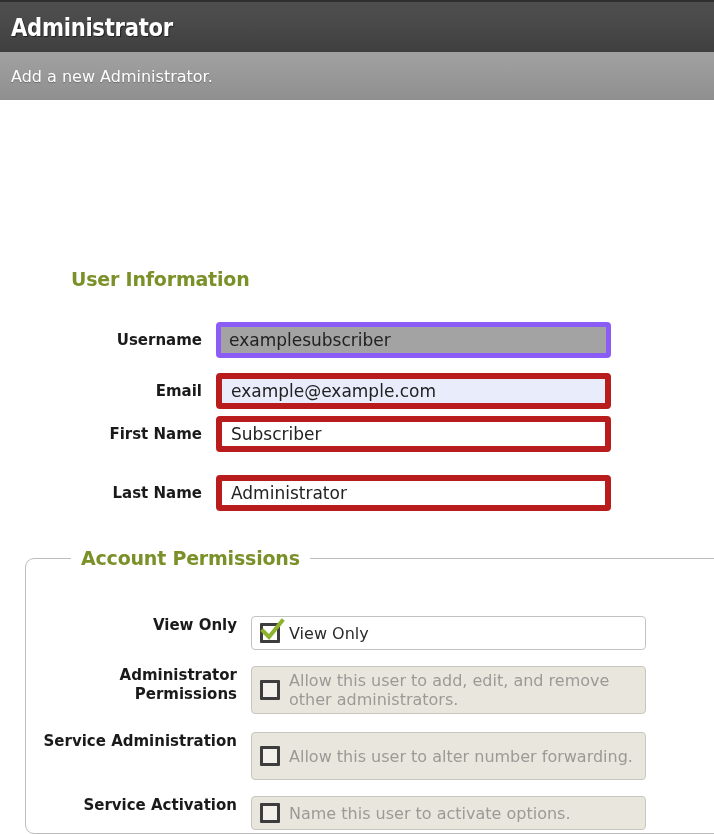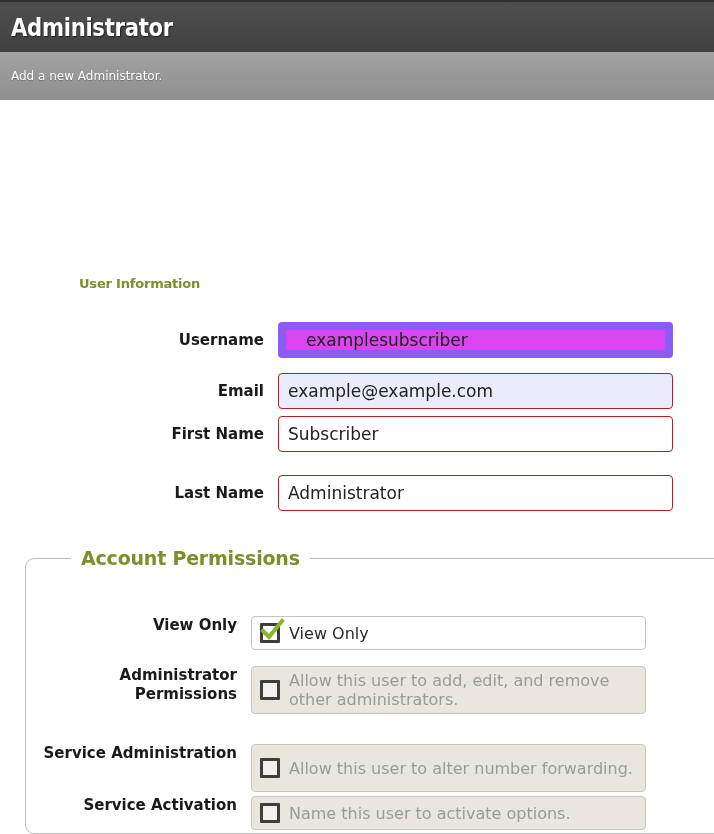--- a/index.html
+++ b/index.html
@@ -39,80 +39,80 @@
   }
   .subbar {
     height: 48px;
     background: linear-gradient(to bottom, #a2a2a2 0%, #989898 50%, #8f8f8f 100%);
     display: flex;
     align-items: center;
     padding-left: 11px;
     box-sizing: border-box;
   }
   .subbar span {
-    font-size: 12px;
+    font-size: 16px;
     color: #ffffff;
     text-shadow: 0 1px 1px rgba(0,0,0,0.28);
   }
 
   
   .content {
     padding: 0;
     position: relative;
   }
   .section-title {
-    margin: 16px;
+    margin: 8px;
     padding: 0;
     position: absolute;
     left: 63px;
     top: 160px;
-    font-size: 13px;
+    font-size: 19px;
     font-weight: bold;
     color: #7a9028;
     letter-spacing: -0.2px;
   }
 
   .field-row {
     position: absolute;
     left: 0;
     width: 714px;
     height: 36px;
     display: flex;
     align-items: center;
   }
   .field-label {
-    width: 278px;
+    width: 216px;
     text-align: right;
     padding-right: 14px;
     box-sizing: border-box;
     font-size: 15px;
     font-weight: bold;
     color: #1a1a1a;
     line-height: 17px;
   }
   .field-input {
     width: 395px;
     height: 36px;
     box-sizing: border-box;
-    border: 1px solid #b91c1c;
+    border: 6px solid #b91c1c;
     border-radius: 4px;
     background: #ffffff;
     font-size: 17px;
     font-family: "DejaVu Sans", "Liberation Sans", sans-serif;
     color: #222222;
     padding: 0 9px;
     outline: none;
   }
   .field-input.highlight {
     background: #e8ecfb;
   }
   .field-input.error {
-    border: 8px solid #8b5cf6;
-    background: #d946ef;
-    padding: 0 20px;
+    border: 5px solid #8b5cf6;
+    background: #a3a3a3;
+    padding: 0 8px;
   }
 
   
   .permissions {
     position: absolute;
     left: 25px;
     top: 447px;
     width: 700px;
     height: 287px;
     box-sizing: border-box;
@@ -248,21 +248,21 @@
       <div class="perm-label">
         <div>Administrator</div>
         <div>Permissions</div>
       </div>
       <div class="perm-box perm-box-tall disabled">
         <span class="cb"></span>
         <span class="perm-text">Allow this user to add, edit, and remove other administrators.</span>
       </div>
     </div>
 
-    <div class="perm-row" style="top:175px">
+    <div class="perm-row" style="top:163px">
       <div class="perm-label">Service Administration</div>
       <div class="perm-box perm-box-tall disabled">
         <span class="cb"></span>
         <span class="perm-text">Allow this user to alter number forwarding.</span>
       </div>
     </div>
 
     <div class="perm-row" style="top:227px">
       <div class="perm-label">Service Activation</div>
       <div class="perm-box disabled">

